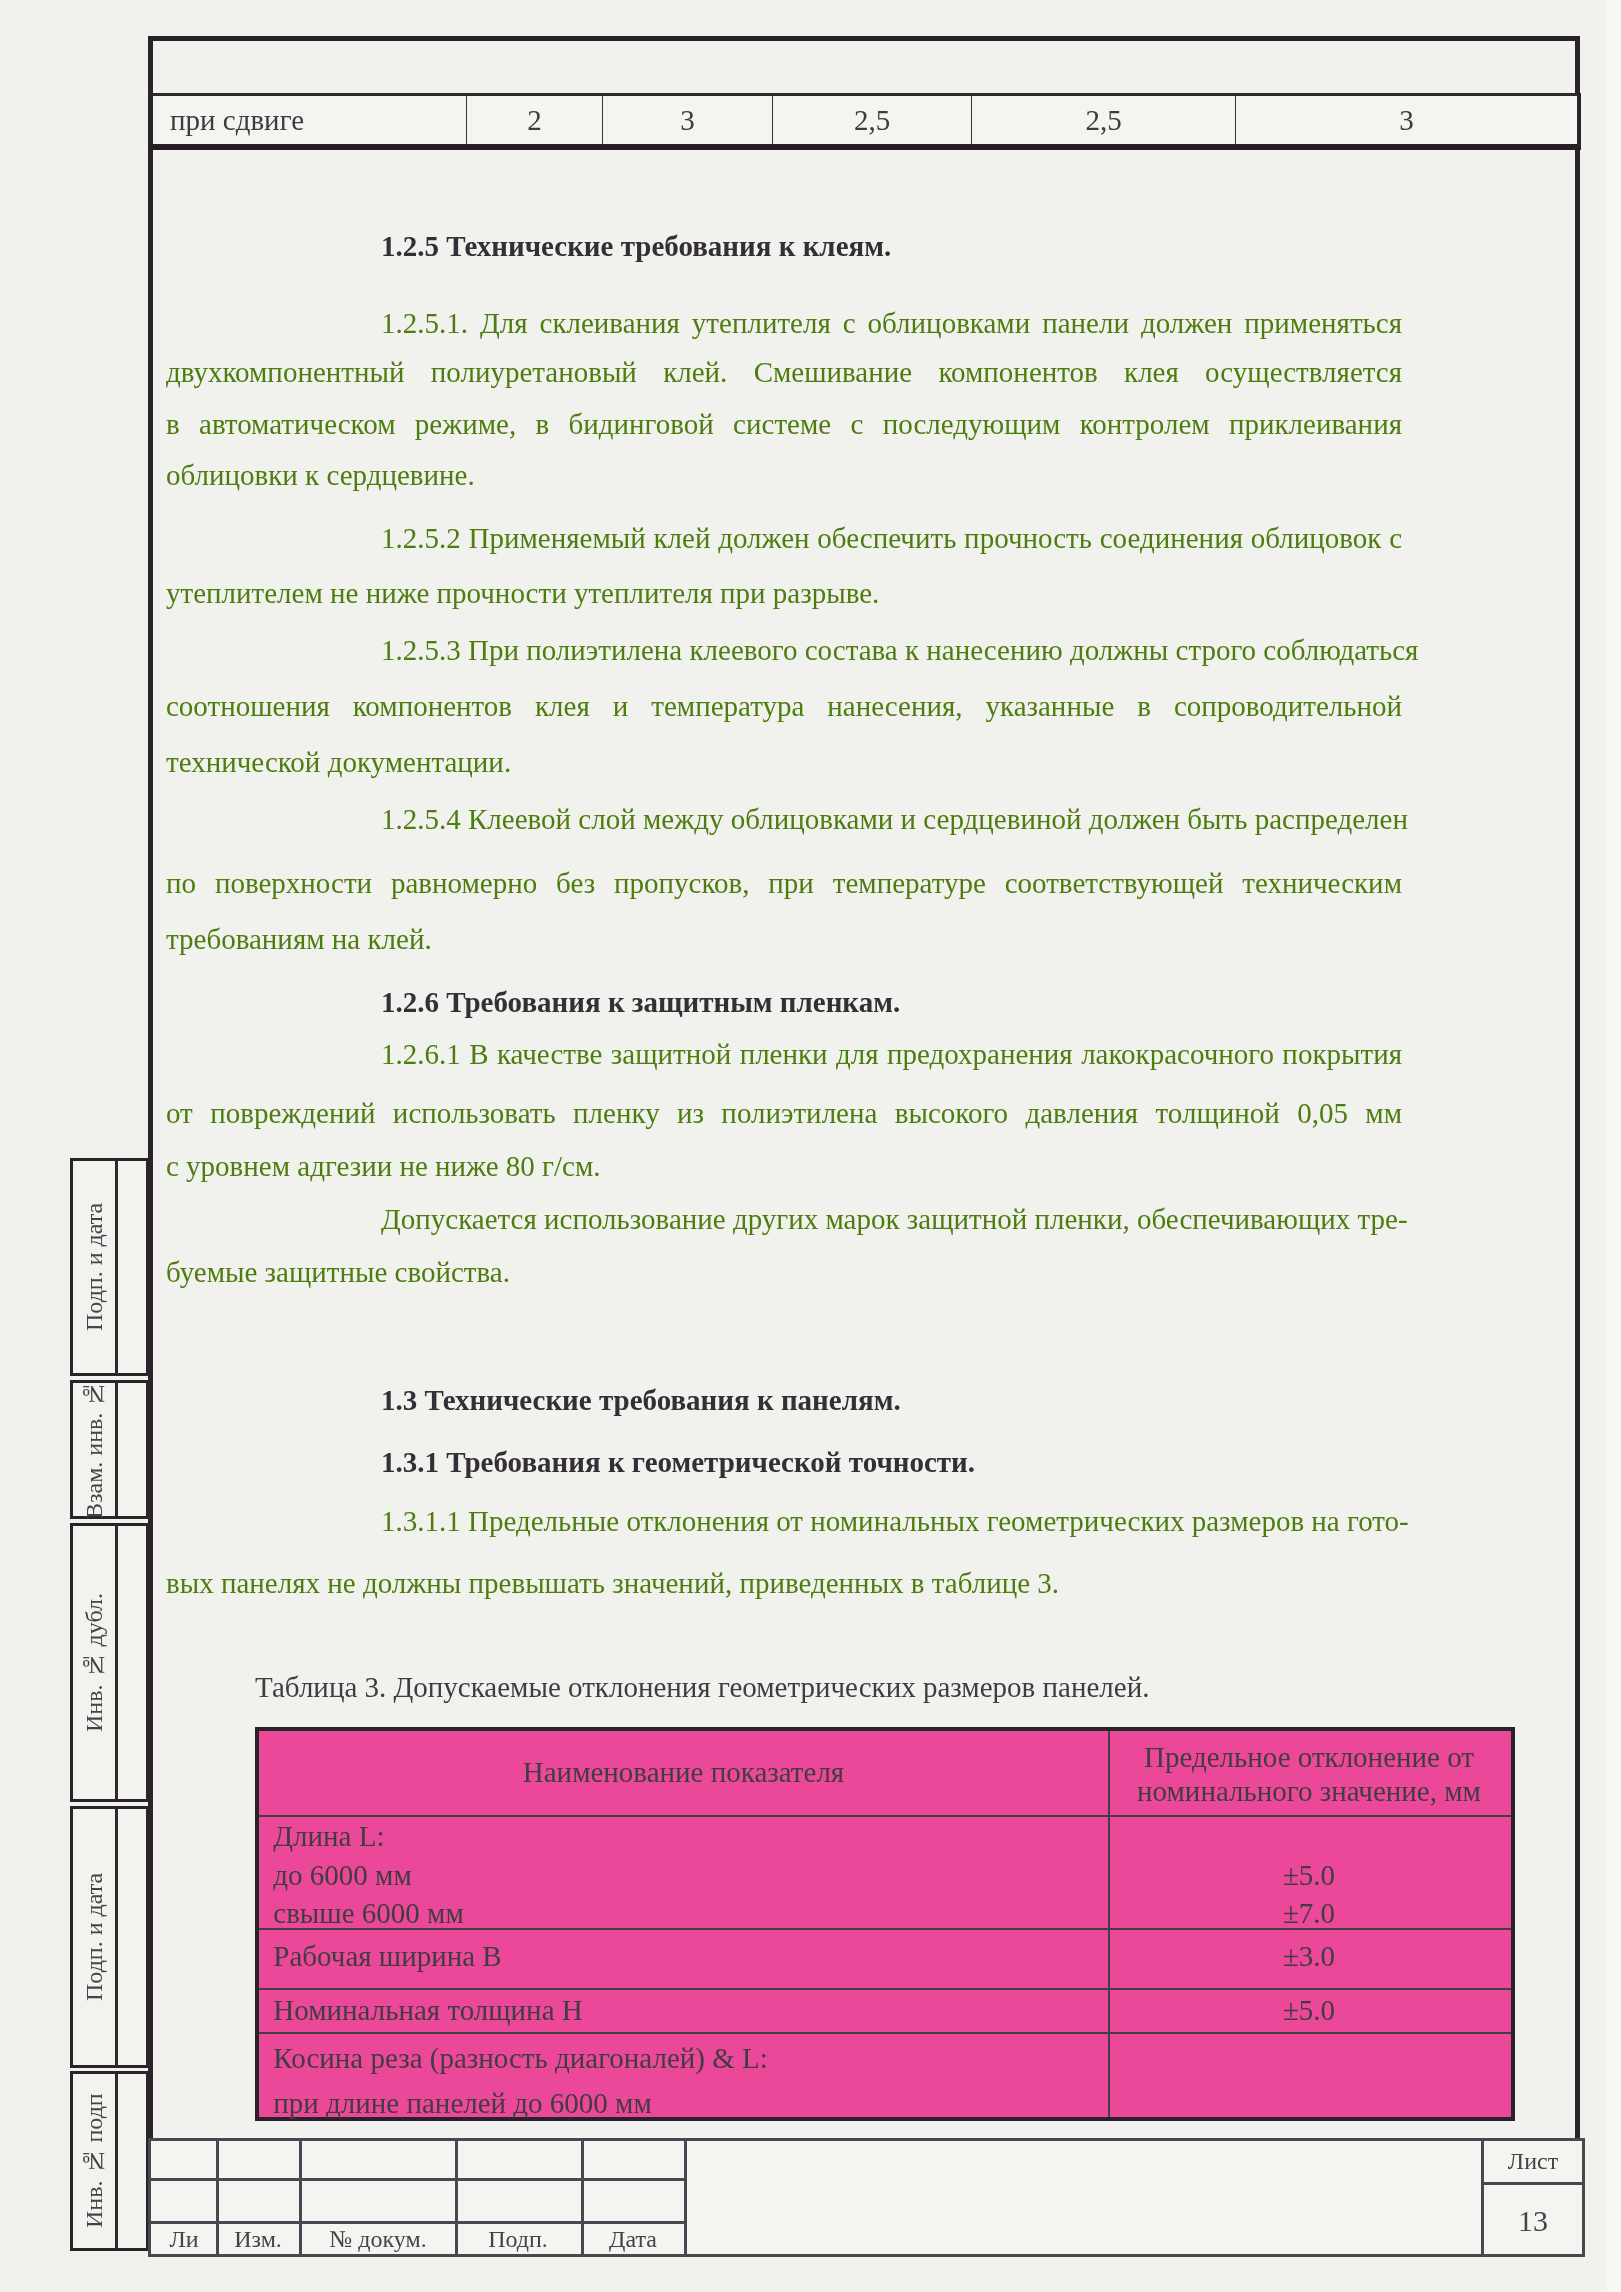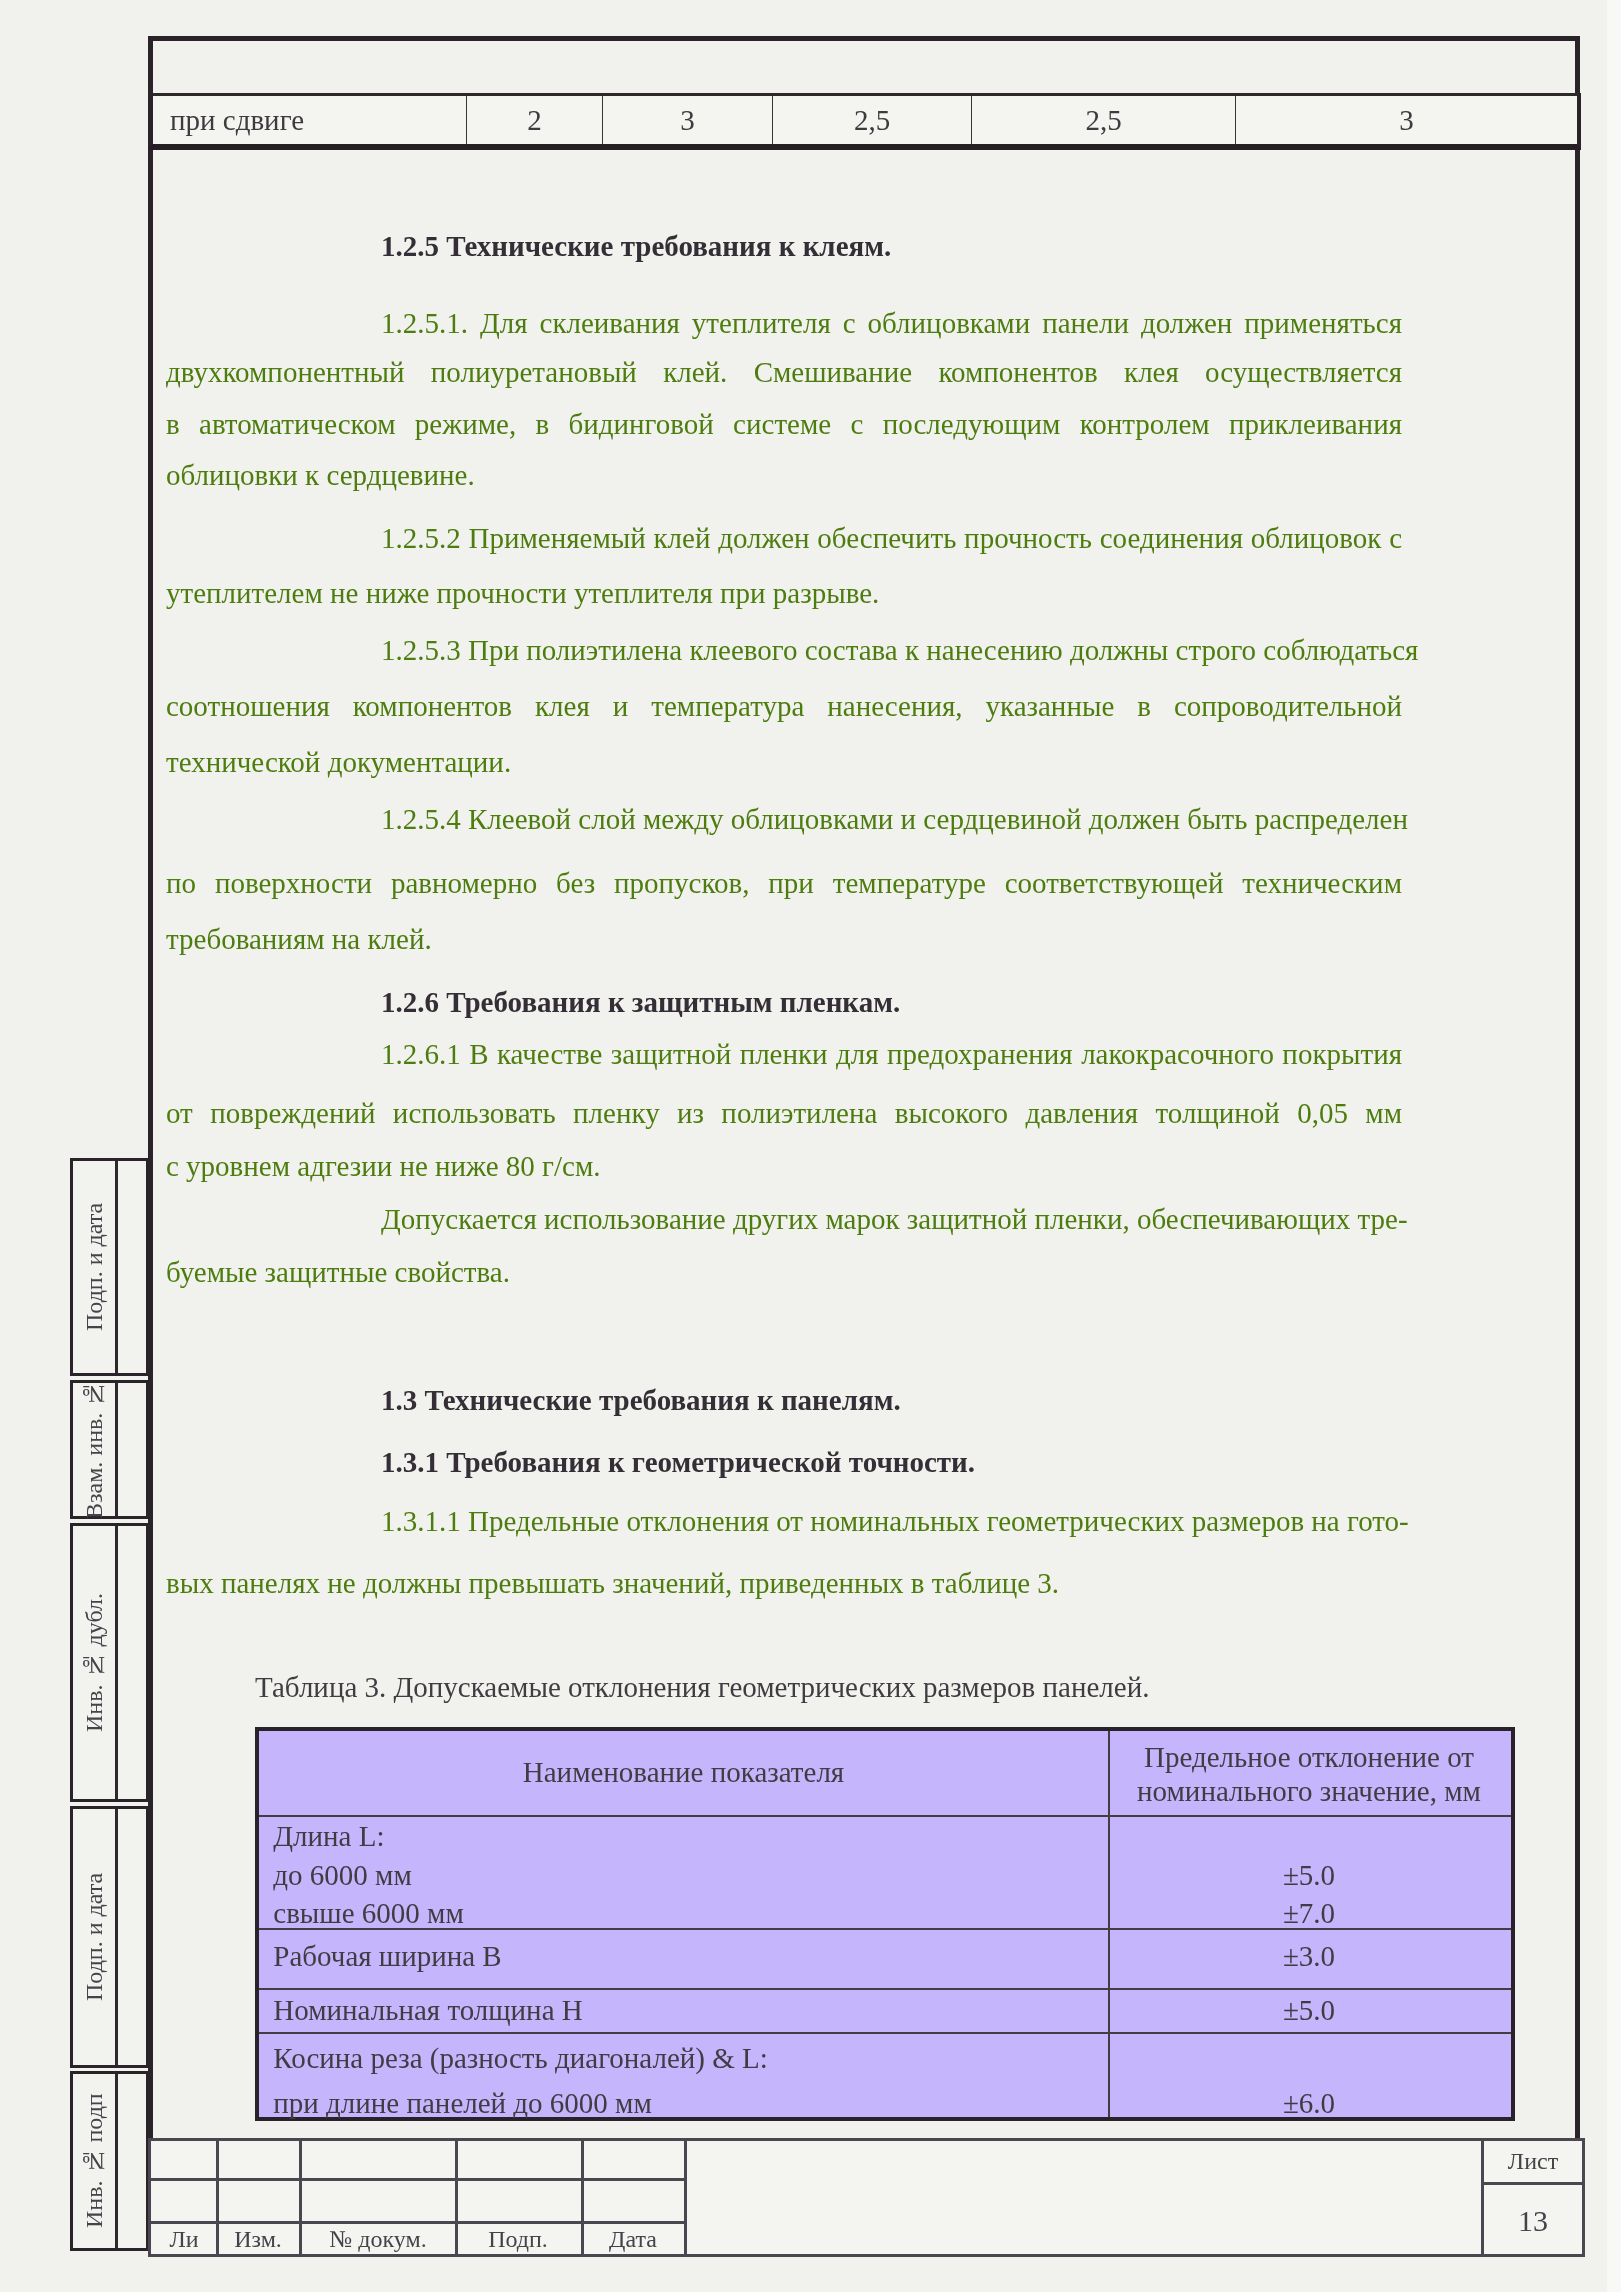--- a/index.html
+++ b/index.html
@@ -30,21 +30,21 @@
         line-height:41px; text-align:justify; text-align-last:justify; white-space:nowrap;
         color:#4d7c0f; }
   .ind { padding-left:215px; width:1021px; box-sizing:content-box; }
   .endl { text-align-last:left; }
   .head { position:absolute; left:381px; height:41px; font-size:29px; line-height:41px;
           font-weight:bold; color:#342f36; white-space:nowrap; }
 
   
   .caption { position:absolute; left:255px; top:1668px; font-size:29px; line-height:39px; color:#403c42; white-space:nowrap;}
   .t3 { position:absolute; left:255px; top:1727px; width:1260px; height:394px;
-        border:4.5px solid #29222a; box-sizing:border-box; background:#c4b5fd; }
+        border:4.5px solid #29222a; box-sizing:border-box; background:#ec4899; }
   .t3 .vdiv { position:absolute; left:849px; top:0; width:1.8px; height:100%; background:#433d43; }
   .t3 .hline { position:absolute; left:0; width:100%; height:1.8px; background:#433d43; }
   .t3 .txt { position:absolute; font-size:29px; line-height:39px; white-space:nowrap; color:#403c42; }
   .t3 .cname { left:14.3px; }
   .t3 .cval { width:402px; left:849px; text-align:center; }
   .t3 .hname { left:0; width:849px; top:22.4px; text-align:center; }
   .t3 .hdev  { left:849px; width:402px; text-align:center; line-height:34px; }
 
   
   .sbox { position:absolute; left:70px; width:79px; box-sizing:border-box;
@@ -140,21 +140,20 @@
     <div class="txt cval" style="top:163px">±7.0</div>
 
     <div class="txt cname" style="top:206px">Рабочая ширина B</div>
     <div class="txt cval" style="top:206px">±3.0</div>
 
     <div class="txt cname" style="top:260px">Номинальная толщина Н</div>
     <div class="txt cval" style="top:260px">±5.0</div>
 
     <div class="txt cname" style="top:308px">Косина реза (разность диагоналей) &amp; L:</div>
     <div class="txt cname" style="top:353px">при длине панелей до 6000 мм</div>
-    <div class="txt cval" style="top:353px">±6.0</div>
   </div>
 
   <div class="sbox" style="top:1158px;height:218px">
     <div class="split"></div>
     <div class="vtext">Подп. и дата</div>
   </div>
   <div class="sbox" style="top:1380px;height:139px">
     <div class="split"></div>
     <div class="vtext">Взам. инв. №</div>
   </div>

